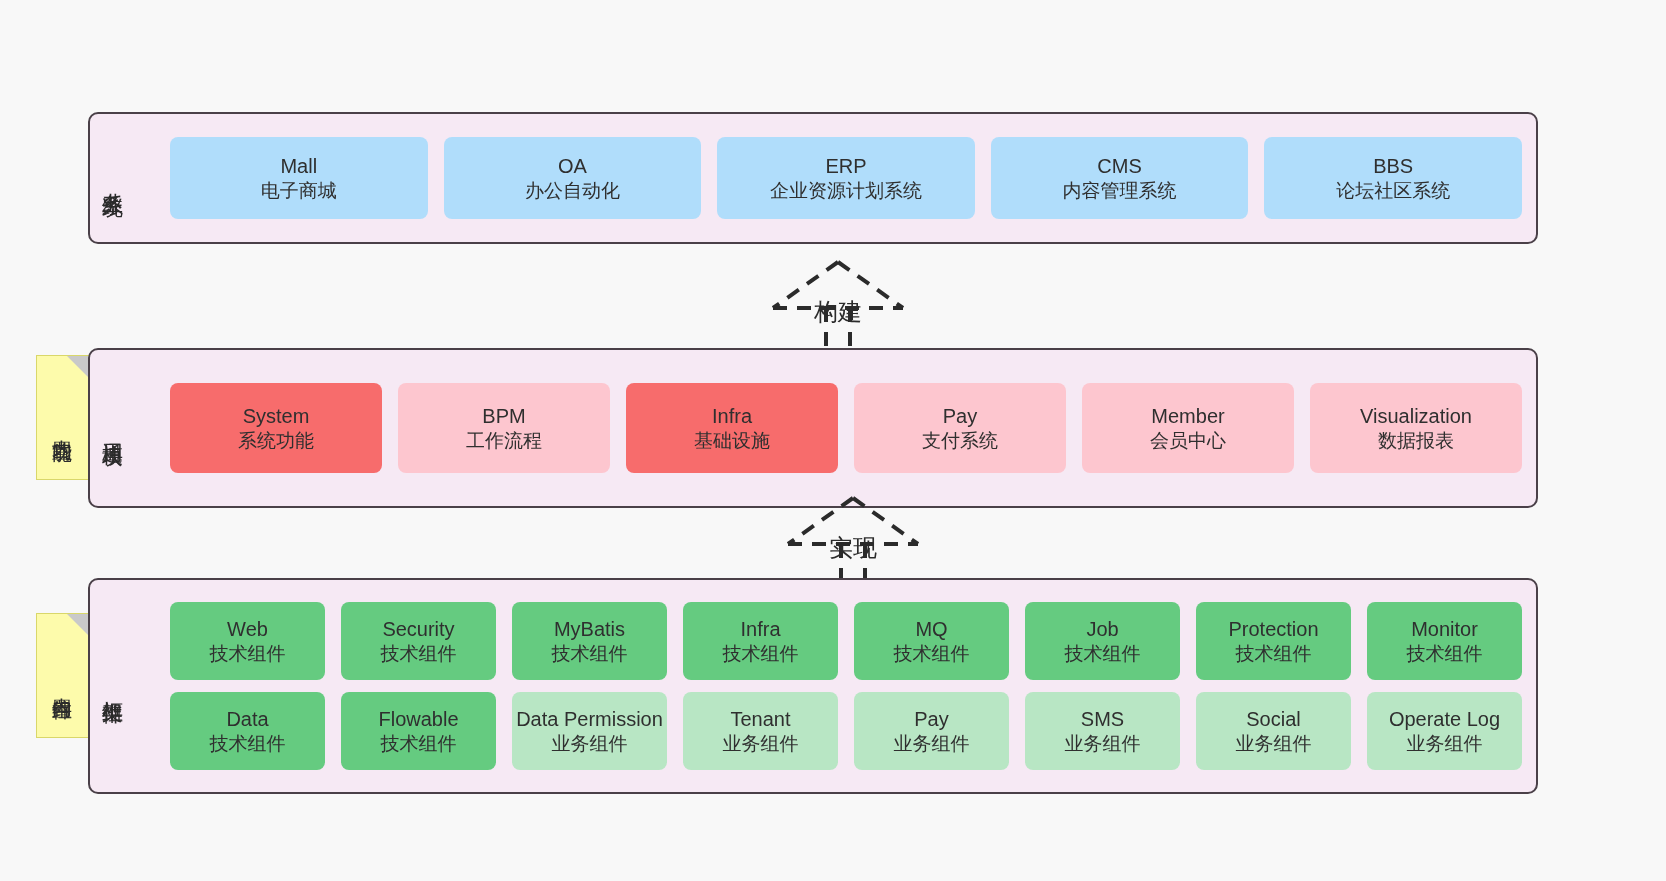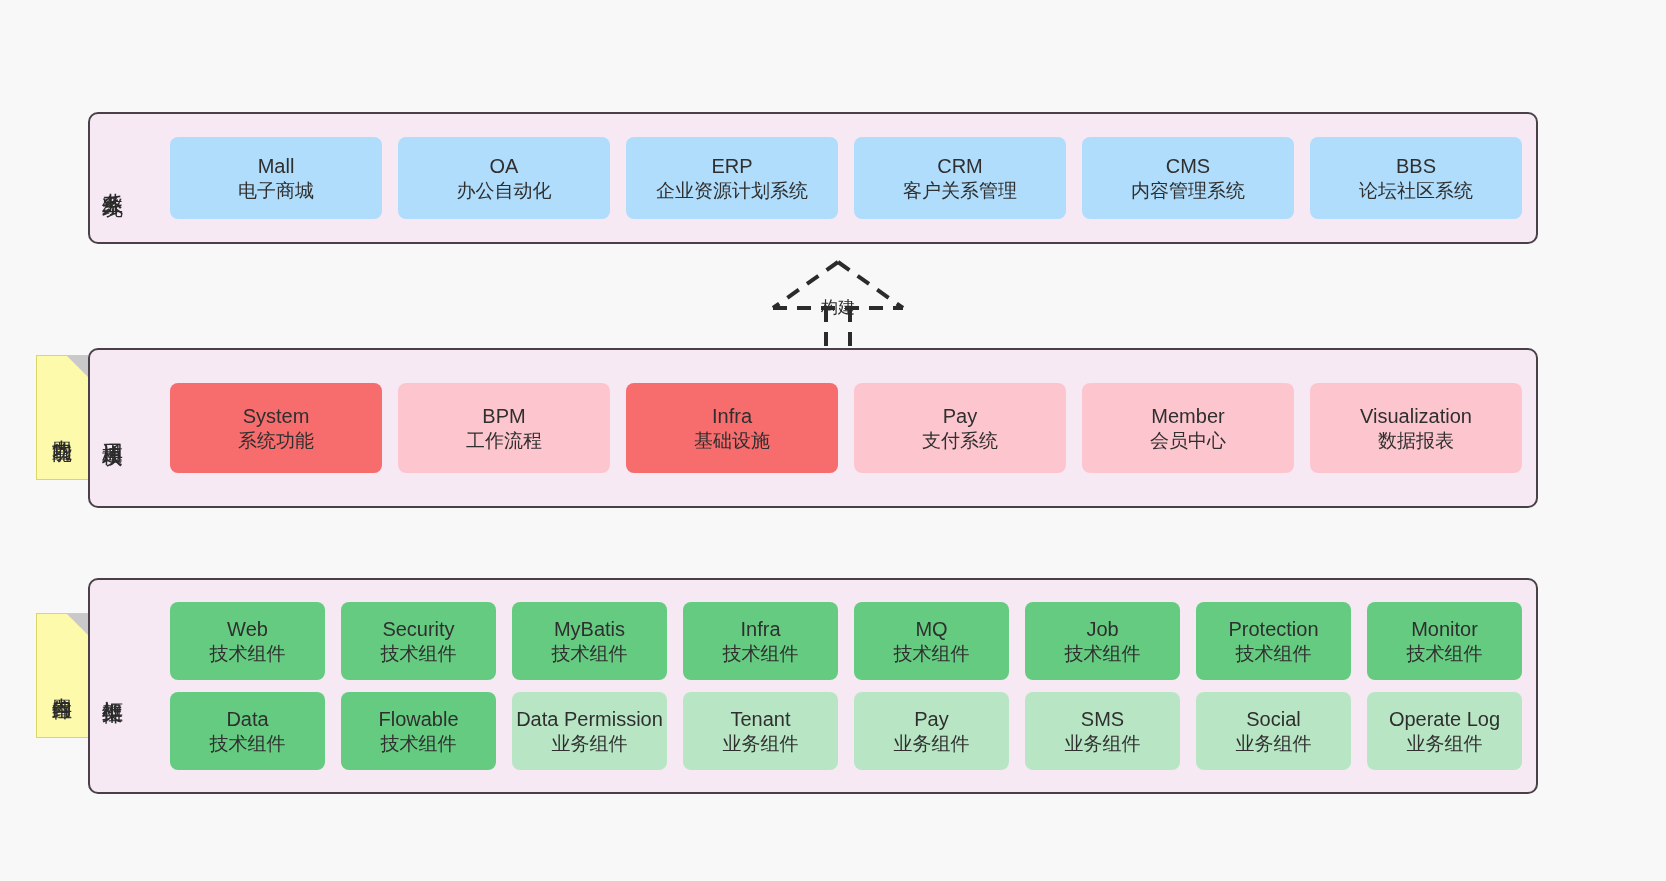--- a/index.html
+++ b/index.html
@@ -109,21 +109,21 @@
     position: absolute;
     width: 150px;
     height: 95px;
   }
   .arrow svg { display: block; overflow: visible; }
   .arrow-label {
     position: absolute;
     left: 0; right: 0;
     top: 38px;
     text-align: center;
-    font-size: 17px;
+    font-size: 24px;
     color: #2b2b2b;
     background: transparent;
   }
 </style>
 </head>
 <body>
 
 <div id="stage">
 
   <div class="layer" id="layer-business" style="left:88px; top:112px; width:1450px; height:132px;">
@@ -139,24 +139,20 @@
         <div class="node blue">
           <span class="n-title">OA</span>
           <span class="n-sub">办公自动化</span>
         </div>
 
         <div class="node blue">
           <span class="n-title">ERP</span>
           <span class="n-sub">企业资源计划系统</span>
         </div>
 
-        <div class="node blue">
-          <span class="n-title">CRM</span>
-          <span class="n-sub">客户关系管理</span>
-        </div>
 
         <div class="node blue">
           <span class="n-title">CMS</span>
           <span class="n-sub">内容管理系统</span>
         </div>
 
         <div class="node blue">
           <span class="n-title">BBS</span>
           <span class="n-sub">论坛社区系统</span>
         </div>
@@ -214,20 +210,31 @@
 
         <div class="node pink">
           <span class="n-title">Visualization</span>
           <span class="n-sub">数据报表</span>
         </div>
 
       </div>
     </div>
   </div>
 
+  <div class="arrow" style="left:778px; top:494px;">
+    <svg width="150" height="95" viewBox="0 0 150 95" aria-hidden="true">
+      <path d="M75 4 L10 50" fill="none" stroke="#2b2b2b" stroke-width="4" stroke-dasharray="14 10"></path>
+      <path d="M75 4 L140 50" fill="none" stroke="#2b2b2b" stroke-width="4" stroke-dasharray="14 10"></path>
+      <path d="M10 50 L140 50" fill="none" stroke="#2b2b2b" stroke-width="4" stroke-dasharray="14 10"></path>
+      <path d="M63 50 L63 92" fill="none" stroke="#2b2b2b" stroke-width="4" stroke-dasharray="14 10"></path>
+      <path d="M87 50 L87 92" fill="none" stroke="#2b2b2b" stroke-width="4" stroke-dasharray="14 10"></path>
+      <path d="M63 92 L87 92" fill="none" stroke="#2b2b2b" stroke-width="4" stroke-dasharray="14 10"></path>
+    </svg>
+    <div class="arrow-label">实现</div>
+  </div>
 
   <div class="note" style="left:36px; top:613px; height:125px;">
     <span class="fold"></span>
     <span>内置组件</span>
   </div>
 
   <div class="layer" id="layer-framework" style="left:88px; top:578px; width:1450px; height:216px;justify-content:space-between;">
     <div class="layer-title">框架组件</div>
     <div class="layer-body">
 

